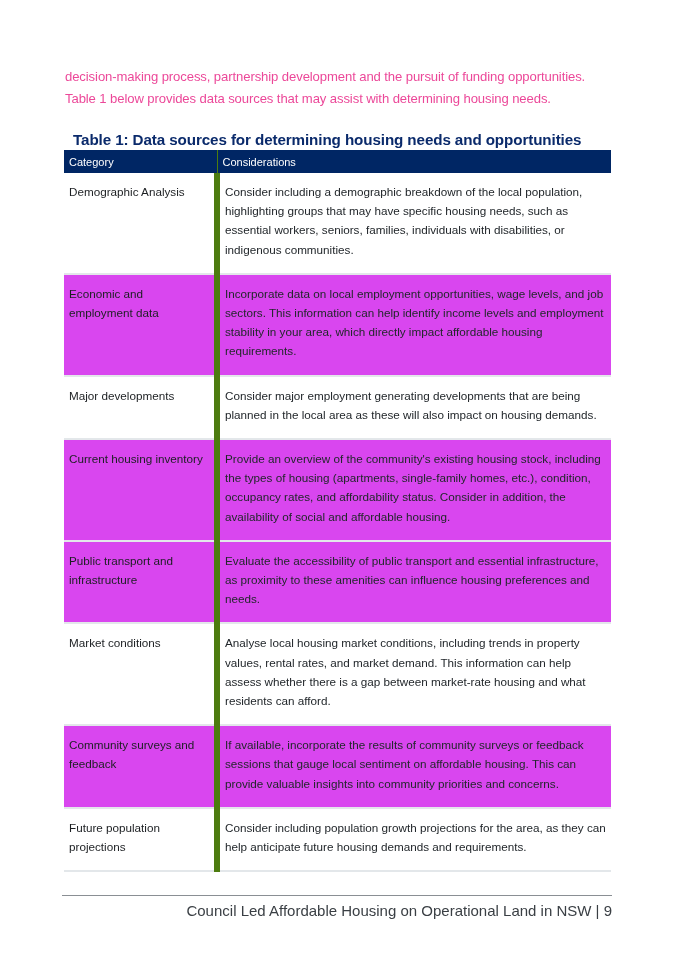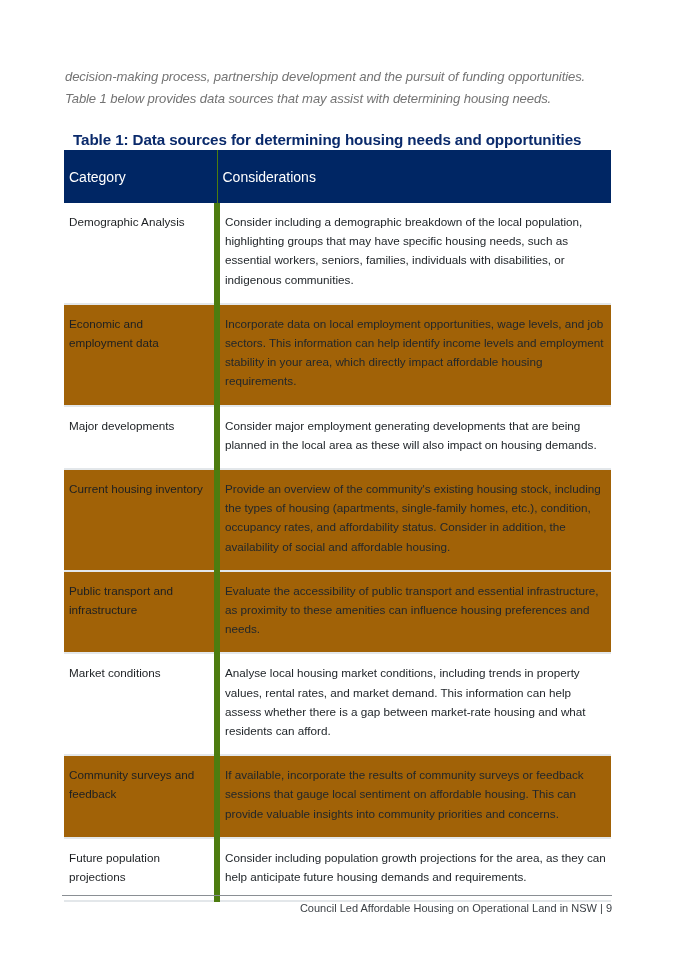--- a/index.html
+++ b/index.html
@@ -1,38 +1,38 @@
 <!DOCTYPE html>
 <html><head>
 <meta charset="utf-8">
 <style>
   html, body { margin: 0; padding: 0; background: #ffffff; }
   body { width: 675px; height: 955px; position: relative; overflow: hidden;
          font-family: "Liberation Sans", "DejaVu Sans", sans-serif; color: #22272b; }
   .intro { position: absolute; left: 65px; top: 66px; width: 560px;
-           font-size: 13.1px; line-height: 22px; color: #737373; letter-spacing: -0.1px; font-style: italic; }
+           font-size: 13.1px; line-height: 22px; color: #ec4899; letter-spacing: -0.1px; }
   .intro p { margin: 0; }
   .table-title { position: absolute; left: 65px; top: 123px; margin: 8px;
                  font-size: 15.2px; font-weight: bold; color: #0a2a6b; letter-spacing: -0.1px; }
   table.data { position: absolute; left: 64px; top: 150px; width: 547px;
                border-collapse: collapse; table-layout: fixed; }
   table.data col.c1 { width: 153px; }
   table.data col.c2 { width: 394px; }
   table.data th { background: #002664; color: #ffffff; font-weight: normal; text-align: left;
-                  font-size: 14px; height: 53px; padding: 0 5px; vertical-align: middle; }
+                  font-size: 11px; height: 23px; padding: 0 5px; vertical-align: middle; }
   table.data th + th { border-left: 1px solid #4d7c0f; }
   table.data td { font-size: 11.7px; line-height: 19.2px; vertical-align: top;
                   padding: 9px 5px 14px 5px; color: #22272b; margin-left: 37px; }
   table.data td.cat { color: #1c1f22; }
   table.data td + td { border-left: 6px solid #4d7c0f; }
   table.data tr.row td { border-bottom: 2px solid #e3e7ea; }
-  table.data tr.shaded td { background: #a16207; }
+  table.data tr.shaded td { background: #d946ef; }
   .footer-rule { position: absolute; left: 62px; top: 895px; width: 550px; height: 0;
                  border-top: 1px solid #8a8f94; }
-  .footer-text { position: absolute; right: 63px; top: 902px; font-size: 11px; color: #3a3f44; }
+  .footer-text { position: absolute; right: 63px; top: 902px; font-size: 15px; color: #3a3f44; }
 </style>
 </head>
 <body>
 
 <div class="intro">
   <p>decision-making process, partnership development and the pursuit of funding opportunities.</p>
   <p>Table 1 below provides data sources that may assist with determining housing needs.</p>
 </div>
 
 <h2 class="table-title">Table 1: Data sources for determining housing needs and opportunities</h2>

